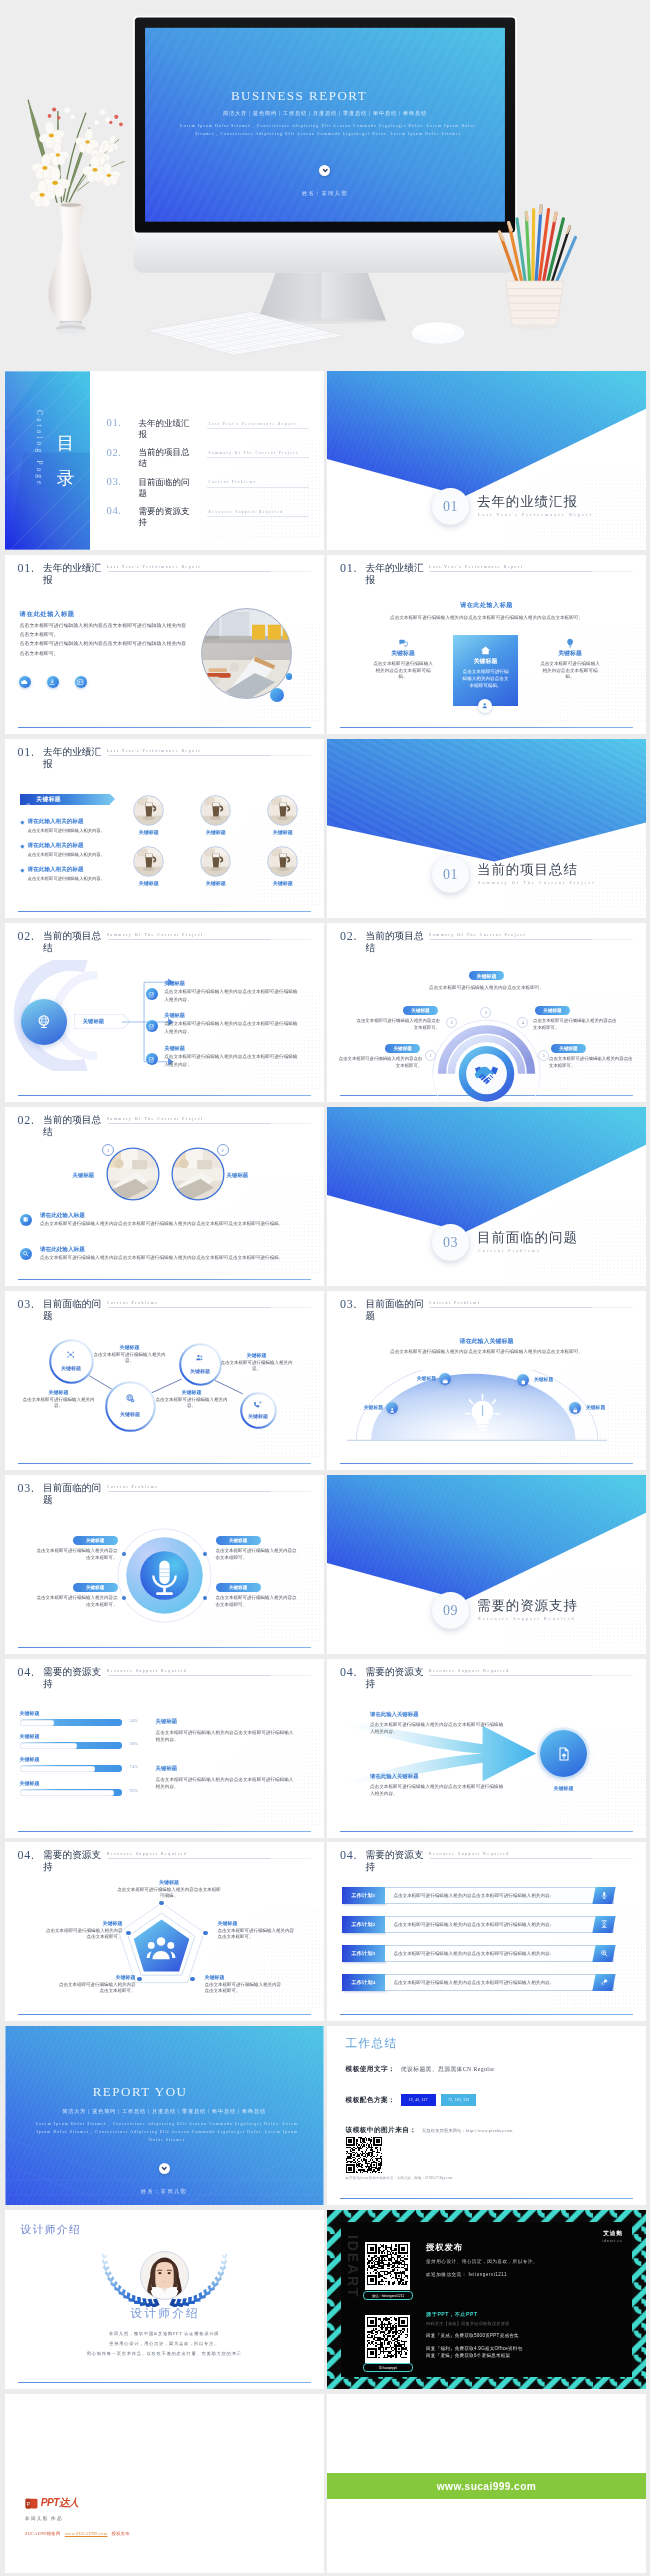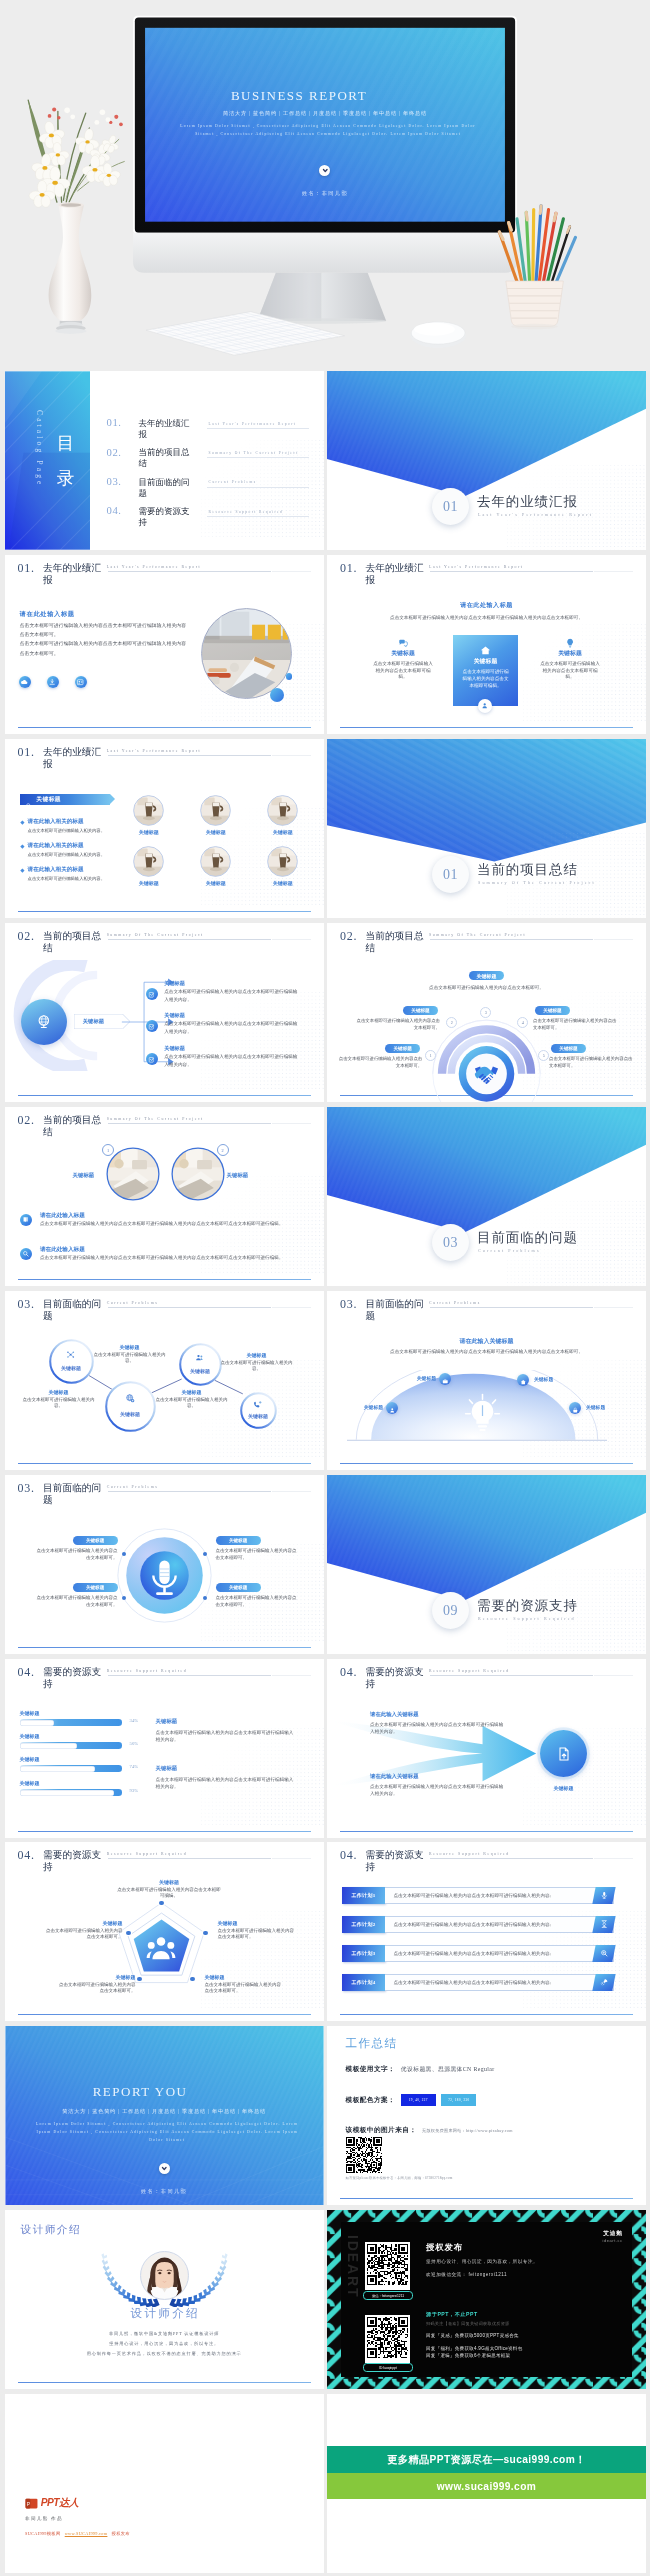--- a/index.html
+++ b/index.html
@@ -2548,16 +2548,15 @@
    <span class="fl-lt">PPT达人</span>
  </div>
  <div class="fl-by">非同儿熙   作品</div>
  <div class="fl-lic">
    <span>SUCAI999模板网</span>
    <span class="fl-link">www.SUCAI999.com</span>
    <span>授权发布</span>
  </div>
 </div>
 <div class="sl R" style="top:2394px;height:179px">
- <div class="fr-b1">更多精品PPT资源尽在—sucai999.com！</div>
  <div class="fr-b2">www.sucai999.com</div>
 </div>
 
 
 </body></html>

